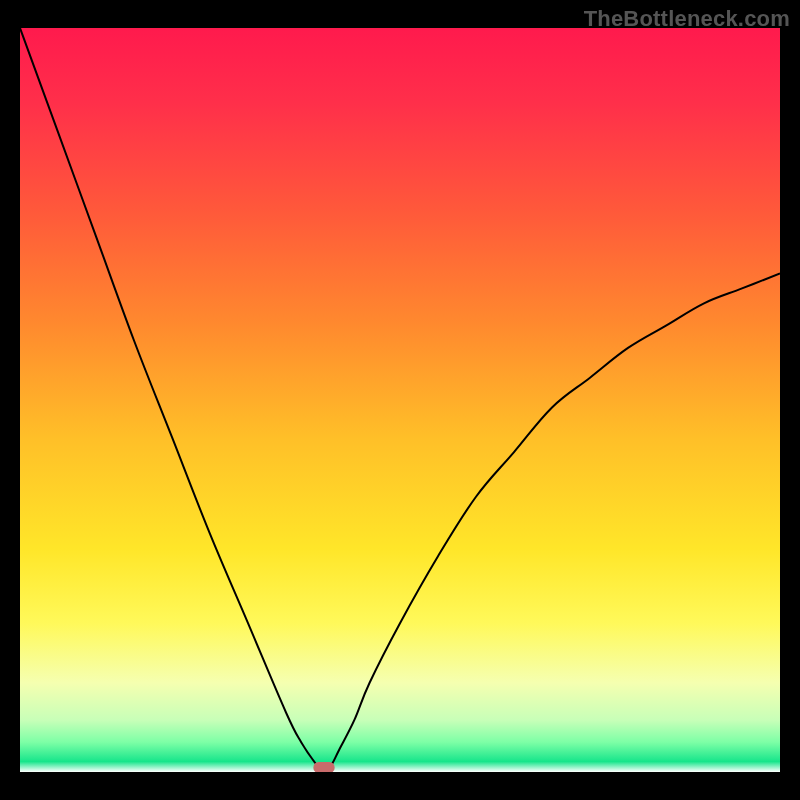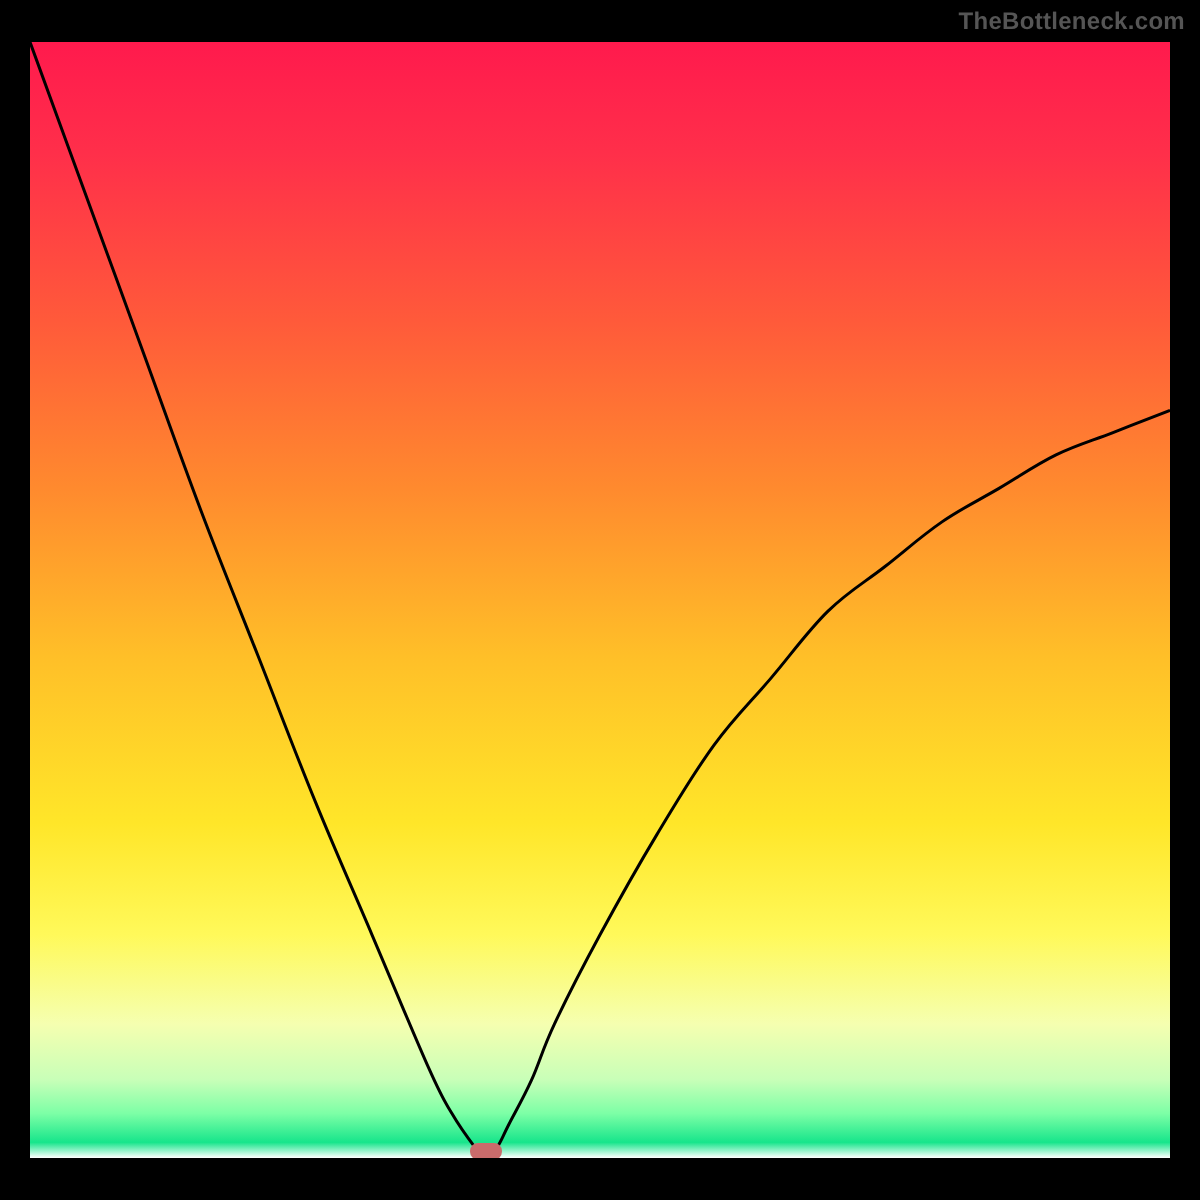--- a/index.html
+++ b/index.html
@@ -15,21 +15,21 @@
     position: relative;
     width: 800px;
     height: 800px;
     background: #000;
   }
   .watermark {
     position: absolute;
     top: 6px;
     right: 10px;
     color: #555;
-    font-size: 16px;
+    font-size: 22px;
     font-weight: 600;
     letter-spacing: 0.2px;
     z-index: 20;
   }
   .plot-area {
     position: absolute;
     left: 20px;
     top: 28px;
     width: 760px;
     height: 744px;

